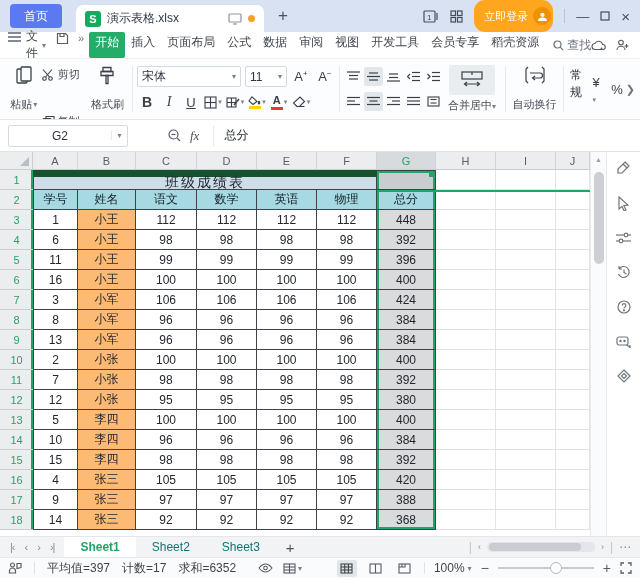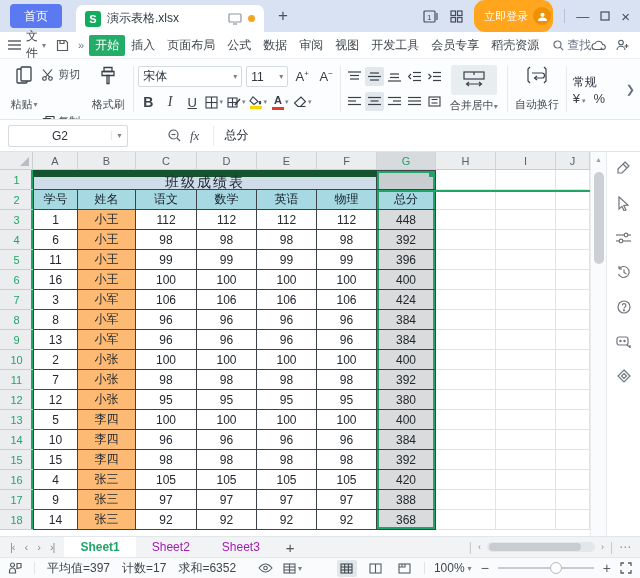--- a/index.html
+++ b/index.html
@@ -15,21 +15,21 @@
   .doc-title { color:#2f3845; font-size:12px; white-space:nowrap; overflow:hidden; flex:1; }
   .dot { width:7px; height:7px; border-radius:50%; background:#f3a427; }
   .tab-plus { margin-left:14px; font-size:17px; color:#4a5160; }
   .tb-right { margin-left:auto; display:flex; align-items:center; gap:11px; margin-right:10px; }
   .win-ic { color:#454c59; font-size:13px; line-height:1; }
   .login-pill { height:32px; background:#ffa51e; border-radius:11px; display:flex; align-items:center; color:#fff; font-size:11px; padding-left:10px; padding-right:2px; gap:5px; }
   .login-av { width:18px; height:18px; border-radius:50%; background:#ef9104; display:flex; align-items:center; justify-content:center; }
   .tb-sep { width:1px; height:14px; background:#b7c2d8; }
 
   
-  .menubar { position:absolute; left:0; top:32px; width:640px; height:26px; background:#fff; display:flex; align-items:center; padding:0 8px; }
+  .menubar { position:absolute; left:0; top:32px; width:640px; height:26px; background:#fff; display:flex; padding:0 8px; }
   .menu-file { display:flex; align-items:center; gap:4px; color:#41474f; margin-right:6px; }
   .mini { font-size:8px; color:#7c828b; }
   .menu-item { padding:2px 6px; color:#41474f; white-space:nowrap; font-size:12px; }
   .menu-item.active { background:#23ad68; color:#fff; border-radius:2px; }
   .menu-search { display:flex; align-items:center; gap:3px; color:#6b7280; margin-left:8px; white-space:nowrap; }
   .mb-right { margin-left:auto; display:flex; align-items:center; gap:10px; color:#565d66; }
   .mb-sep { width:1px; height:12px; background:#dde1e6; }
 
   
   .toolbar { position:absolute; left:0; top:58px; width:640px; height:62px; background:#fcfdfe; border-top:1px solid #eef0f3; border-bottom:1px solid #e3e6ea; display:flex; align-items:stretch; padding:4px 2px 4px 6px; overflow:hidden; }
@@ -53,21 +53,21 @@
   .ital-i { font-style:italic; font-family:"Liberation Serif",serif; font-size:14px; }
   .und-u { text-decoration:underline; font-size:13px; }
   .colorbar { display:flex; flex-direction:column; align-items:center; line-height:1; }
   .colorbar .bar { width:12px; height:3px; margin-top:1px; }
   .align-col { display:flex; flex-direction:column; justify-content:space-between; padding:4px 0; }
   .align-row { display:flex; gap:1px; }
   .al { width:19px; height:19px; display:flex; align-items:center; justify-content:center; border-radius:2px; }
   .al.sel { background:#e1e7eb; }
   .merge-btn { width:62px; display:flex; flex-direction:column; align-items:center; justify-content:space-between; padding:2px 0; font-size:11px; color:#454b54; white-space:nowrap; }
   .merge-ico-box { width:46px; height:30px; background:#e8edf0; border-radius:2px; display:flex; align-items:center; justify-content:center; }
-  .num-col { display:flex; flex-direction:column; justify-content:center; padding:4px 0 3px 2px; min-width:52px; }
+  .num-col { display:flex; flex-direction:row; justify-content:center; padding:4px 0 3px 2px; min-width:52px; }
   .num-fmt { color:#2f3540; font-size:12px; }
   .num-row { display:flex; align-items:center; gap:8px; color:#3a4049; font-size:13px; }
   .expander { display:flex; align-items:center; color:#6b7280; padding:0 3px; font-size:11px; }
 
   
   .formulabar { position:absolute; left:0; top:120px; width:640px; height:32px; background:#fff; border-bottom:1px solid #dfe3e7; display:flex; align-items:center; }
   .namebox { margin-left:8px; width:120px; height:22px; border:1px solid #d5dade; border-radius:2px; display:flex; align-items:center; }
   .namebox .nb-txt { flex:1; text-align:center; color:#2f3540; }
   .namebox .nb-arr { width:16px; text-align:center; font-size:8px; color:#7c828b; border-left:1px solid #e6e9ed; }
   .fx-zone { display:flex; align-items:center; gap:9px; margin-left:40px; color:#565d66; }
@@ -97,21 +97,21 @@
   .e { background:#fff; border-right:1px solid #e0e3e7; border-bottom:1px solid #e0e3e7; }
   .freeze-line { position:absolute; left:377px; top:38px; width:213px; height:2px; background:#21a567; }
   .vscroll { position:absolute; left:590px; top:0; width:16px; height:384px; background:#fafbfc; border-left:1px solid #e8eaed; }
   .vs-up { width:100%; text-align:center; color:#9aa0a8; font-size:7px; padding-top:4px; }
   .vs-thumb { position:absolute; left:3px; top:20px; width:10px; height:92px; background:#ccd0d5; border-radius:5px; }
   .rsidebar { position:absolute; left:606px; top:0; width:34px; height:384px; background:#fff; border-left:1px solid #e8eaed; display:flex; flex-direction:column; align-items:center; padding-top:8px; gap:21px; color:#6f767e; }
 
   
   .sheetbar { position:absolute; left:0; top:536px; width:640px; height:21px; background:#f1f3f5; border-top:1px solid #e3e6ea; display:flex; align-items:center; font-size:12px; }
   .nav { display:flex; gap:10px; color:#8a9097; padding:0 10px; font-size:11px; letter-spacing:-1px; }
-  .stab { height:100%; display:flex; align-items:center; padding:0 16px; color:#a21caf; }
+  .stab { height:100%; display:flex; align-items:center; padding:0 16px; color:#0f766e; }
   .stab.active { background:#fff; color:#21a567; font-weight:bold; }
   .sheet-plus { margin-left:10px; font-size:15px; color:#4d545c; }
   .sb-right { margin-left:auto; display:flex; align-items:center; gap:6px; margin-right:8px; color:#8a9097; }
   .hs-track { width:108px; height:10px; border-radius:5px; background:#e3e6ea; position:relative; }
   .hs-thumb { position:absolute; left:2px; top:1px; width:92px; height:8px; border-radius:4px; background:#c9cdd2; }
   .sb-bar { color:#c2c7cd; }
 
   
   .statusbar { position:absolute; left:0; top:557px; width:640px; height:21px; background:#fafbfc; border-top:1px solid #e6e9ec; display:flex; align-items:center; font-size:12px; color:#4b5158; }
   .st-left { display:flex; align-items:center; gap:12px; margin-left:8px; }

